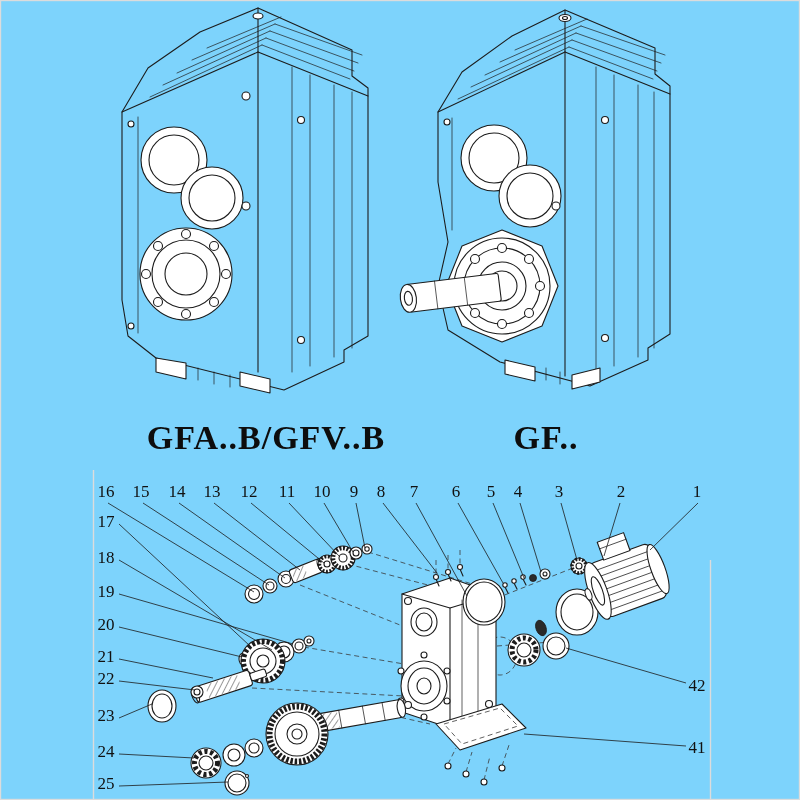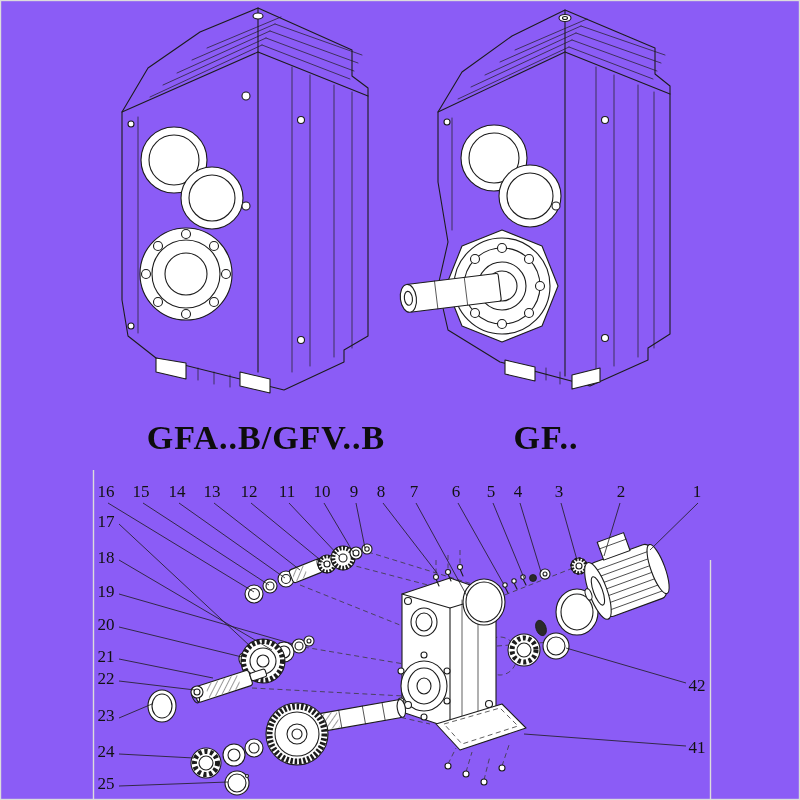--- a/index.html
+++ b/index.html
@@ -1,16 +1,16 @@
 <!DOCTYPE html>
 <html><head>
 <meta charset="utf-8">
 <style>
   html,body { margin:0; padding:0; background:#ffffff; }
-  .page { position:relative; width:800px; height:800px; background:#8b5cf6; overflow:hidden;
+  .page { position:relative; width:800px; height:800px; background:#7dd3fc; overflow:hidden;
           font-family:"Liberation Serif", serif; }
   svg { display:block; }
   .ln   { fill:none; stroke:#1c1c1c; stroke-width:1.1; stroke-linejoin:round; stroke-linecap:round; }
   .lnf  { fill:#ffffff; stroke:#1c1c1c; stroke-width:1.1; stroke-linejoin:round; }
   .thin { stroke-width:0.7; }
   .teeth{ fill:none; stroke:#1c1c1c; }
   .dash { fill:none; stroke:#3a3a3a; stroke-width:0.8; stroke-dasharray:5 3.5; }
   .lead { stroke:#1c1c1c; stroke-width:0.8; }
   .edge { stroke:#dcdcdc; stroke-width:1.4; }
   .num  { font-family:"Liberation Serif", serif; font-size:17px; fill:#111111; }

